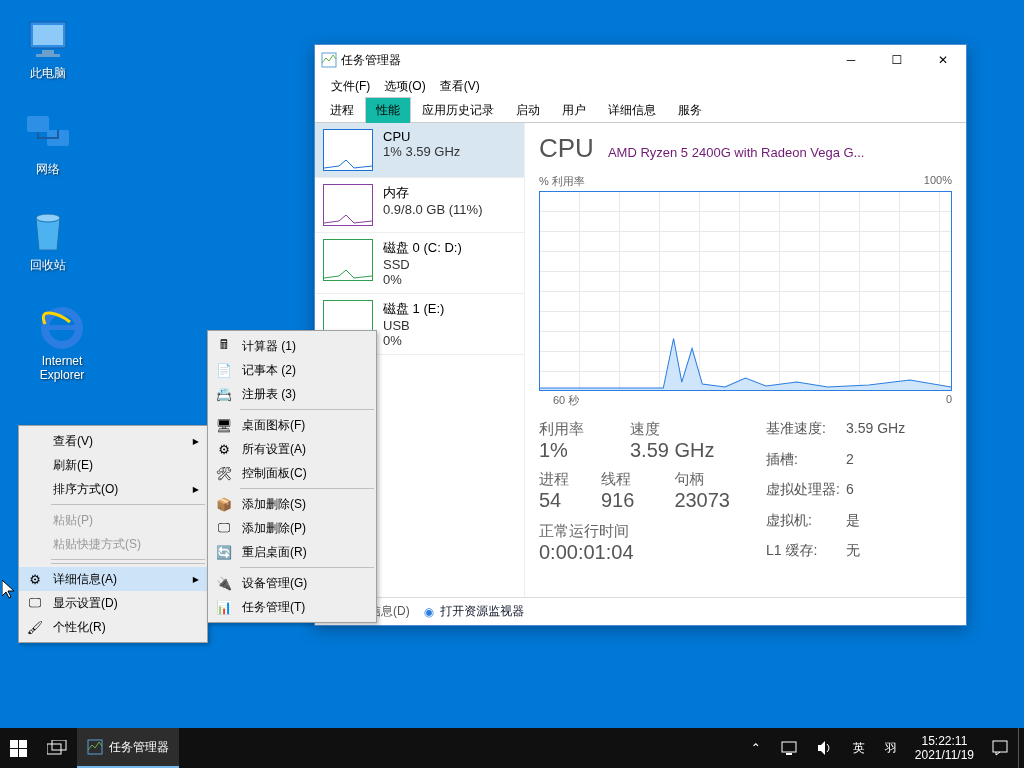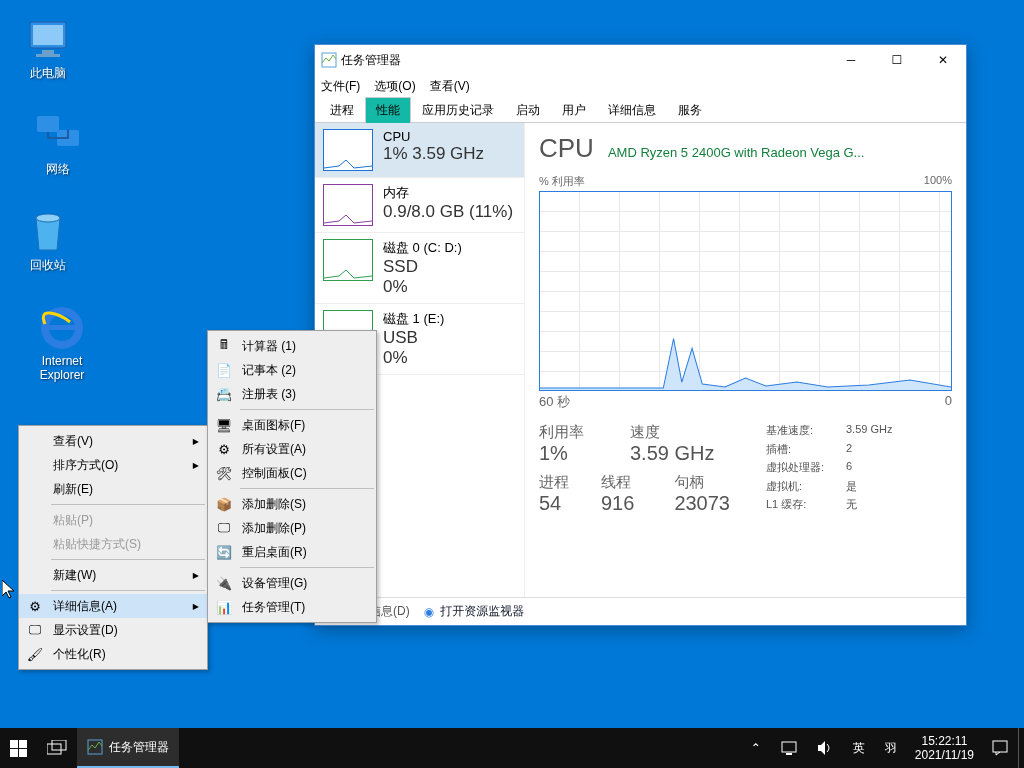--- a/index.html
+++ b/index.html
@@ -9,45 +9,45 @@
 .desktop-icon { position: absolute; width: 76px; text-align: center; color: #fff; cursor: pointer; }
 .desktop-icon .icon-glyph { width: 48px; height: 48px; margin: 0 auto 2px; display: flex; align-items: center; justify-content: center; }
 .desktop-icon .icon-label { font-size: 12px; text-shadow: 1px 1px 2px rgba(0,0,0,.6); line-height: 14px; }
 
 
 .win { position: absolute; left: 314px; top: 44px; width: 653px; height: 582px; background: #fff; border: 1px solid #4a8cd6; box-shadow: 0 4px 16px rgba(0,0,0,.3); }
 .titlebar { height: 30px; display: flex; align-items: center; padding-left: 6px; background: #fff; }
 .titlebar .title-text { font-size: 12px; color: #000; margin-left: 4px; }
 .win-controls { margin-left: auto; display: flex; }
 .win-controls div { width: 46px; height: 30px; display: flex; align-items: center; justify-content: center; color: #000; }
-.menubar { height: 22px; display: flex; align-items: center; padding-left: 6px; font-size: 12px; color: #000; }
+.menubar { height: 22px; display: flex; align-items: center; padding-left: 16px; font-size: 12px; color: #000; }
 .menubar span { margin-right: 14px; }
 .tabbar { display: flex; border-bottom: 1px solid #ccc; padding-left: 4px; background: #fff; }
 .tab { padding: 4px 10px; font-size: 12px; border: 1px solid transparent; border-bottom: none; margin-bottom: -1px; }
 .tab.active { border-color: #ccc; background: #14b8a6; border-top: 1px solid #ccc; }
 .content { display: flex; height: calc(100% - 30px - 22px - 26px - 28px); justify-content: center; }
 .left-panel { width: 210px; border-right: 1px solid #eee; overflow: hidden; }
 .perf-item { display: flex; padding: 6px 8px; border-bottom: 1px solid #eee; }
 .perf-item.selected { background: #d8e6f2; }
 .perf-thumb { width: 50px; height: 42px; border: 1px solid; background: #fff; margin-right: 10px; position: relative; }
 .perf-info .pi-title { font-size: 13px; }
-.perf-info .pi-sub { font-size: 17px; color: #333; }
+.perf-info .pi-sub { font-size: 13px; color: #333; }
 .right-panel { flex: 1; padding: 10px 14px; position: relative; }
 .cpu-head { display: flex; align-items: baseline; }
 .cpu-head .big { font-size: 26px; color: #555; }
-.cpu-head .model { margin-left: 14px; font-size: 13px; color: #15803d; }
+.cpu-head .model { margin-left: 14px; font-size: 13px; color: #701a75; }
 .util-row { display: flex; justify-content: space-between; font-size: 11px; color: #666; margin-top: 10px; }
 .chart { width: 100%; height: 200px; border: 1px solid #2b7de1; margin-top: 2px; background: repeating-linear-gradient(to right, transparent, transparent 39px, #e8e8e8 39px, #e8e8e8 40px), repeating-linear-gradient(to bottom, transparent, transparent 19px, #e8e8e8 19px, #e8e8e8 20px); position: relative; overflow: hidden; }
 .spark { position: absolute; bottom: 0; left: 0; width: 100%; height: 100%; }
-.axis-row { display: flex; justify-content: space-between; font-size: 13px; color: #666; margin-top: 2px; }
+.axis-row { display: flex; justify-content: space-between; font-size: 11px; color: #666; margin-top: 2px; margin-left: 14px; }
 .stats { display: flex; margin-top: 12px; }
 .stats-col { margin-right: 26px; }
 .stat-label { font-size: 15px; color: #666; }
 .stat-val { font-size: 20px; color: #555; }
-.kv-grid { display: grid; grid-template-columns: 80px auto; font-size: 11px; color: #555; row-gap: 1px; }
+.kv-grid { display: grid; grid-template-columns: 80px auto; font-size: 14px; color: #555; row-gap: 9px; }
 .bottombar { height: 28px; border-top: 1px solid #ddd; display: flex; align-items: center; padding: 0 8px; font-size: 12px; color: #555; }
 .bottombar a { color: #0f172a; text-decoration: none; margin-left: 6px; }
 
 
 .ctx { position: absolute; background: #eee; border: 1px solid #a0a0a0; box-shadow: 2px 2px 4px rgba(0,0,0,.25); font-size: 12px; color: #000; }
 .ctx-item { display: flex; align-items: center; height: 24px; padding: 0 26px 0 34px; position: relative; white-space: nowrap; }
 .ctx-item:hover, .ctx-item.hover { background: #cde3f8; }
 .ctx-item.dis { color: #9a9a9a; }
 .ctx-sep { height: 1px; background: #c0c0c0; margin: 3px 2px 3px 32px; }
 .ctx-arrow::after { content: "▶"; position: absolute; right: 8px; font-size: 8px; }
@@ -73,21 +73,21 @@
   <div class="icon-glyph">
     <svg width="44" height="40">
         <rect x="4" y="2" width="36" height="26" rx="2" fill="#2e8fe6" stroke="#1a5da3"></rect>
         <rect x="7" y="5" width="30" height="20" fill="#8ecaf7"></rect>
         <rect x="16" y="30" width="12" height="4" fill="#6aa0c9"></rect>
         <rect x="10" y="34" width="24" height="3" fill="#6aa0c9"></rect>
       </svg>
   </div>
   <div class="icon-label">此电脑</div>
 </div>
-<div class="desktop-icon" style="left:20px; top:112px">
+<div class="desktop-icon" style="left:10px; top:112px">
   <div class="icon-glyph">
     <svg width="46" height="40">
         <rect x="2" y="0" width="22" height="16" rx="2" fill="#2e8fe6"></rect>
         <rect x="22" y="14" width="22" height="16" rx="2" fill="#2e8fe6"></rect>
         <path d="M13 16 L13 22 L33 22 L33 14" stroke="#1a5da3" stroke-width="2" fill="none"></path>
       </svg>
   </div>
   <div class="icon-label">网络</div>
 </div>
 <div class="desktop-icon" style="left:10px; top:208px">
@@ -237,20 +237,24 @@
             </div>
             <div class="stats-col" style="margin-right:20px">
               <div class="stat-label">线程</div>
               <div class="stat-val">916</div>
             </div>
             <div class="stats-col">
               <div class="stat-label">句柄</div>
               <div class="stat-val">23073</div>
             </div>
           </div>
+          <div style="margin-top:10px">
+            <div class="stat-label">正常运行时间</div>
+            <div class="stat-val">0:00:01:04</div>
+          </div>
         </div>
         <div class="kv-grid" id="kvg" style="margin-left:10px">
             <div>基准速度:</div>
             <div>3.59 GHz</div>
             <div>插槽:</div>
             <div>2</div>
             <div>虚拟处理器:</div>
             <div>6</div>
             <div>虚拟机:</div>
             <div>是</div>
@@ -265,37 +269,34 @@
     <span style="margin-left:6px">简略信息(D)</span>
     <span style="margin-left:14px;color:#2b7de1">◉</span>
     <a href="#">打开资源监视器</a>
   </div>
 </div>
 
 <div class="ctx ctx1" id="c1">
     <div class="ctx-item ctx-arrow">
       <span>查看(V)</span>
     </div>
+    <div class="ctx-item">
+      <span>刷新(E)</span>
+    </div>
     <div class="ctx-item ctx-arrow">
       <span>排序方式(O)</span>
     </div>
-    <div class="ctx-item">
-      <span>刷新(E)</span>
-    </div>
     <div class="ctx-sep"></div>
     <div class="ctx-item dis">
       <span>粘贴(P)</span>
     </div>
     <div class="ctx-item dis">
       <span>粘贴快捷方式(S)</span>
     </div>
     <div class="ctx-sep"></div>
-    <div class="ctx-item ctx-arrow">
-      <span>新建(W)</span>
-    </div>
     <div class="ctx-sep"></div>
     <div class="ctx-item ctx-arrow hover">
       <span class="ctx-icon">⚙</span>
       <span>详细信息(A)</span>
     </div>
     <div class="ctx-item">
       <span class="ctx-icon">🖵</span>
       <span>显示设置(D)</span>
     </div>
     <div class="ctx-item">

